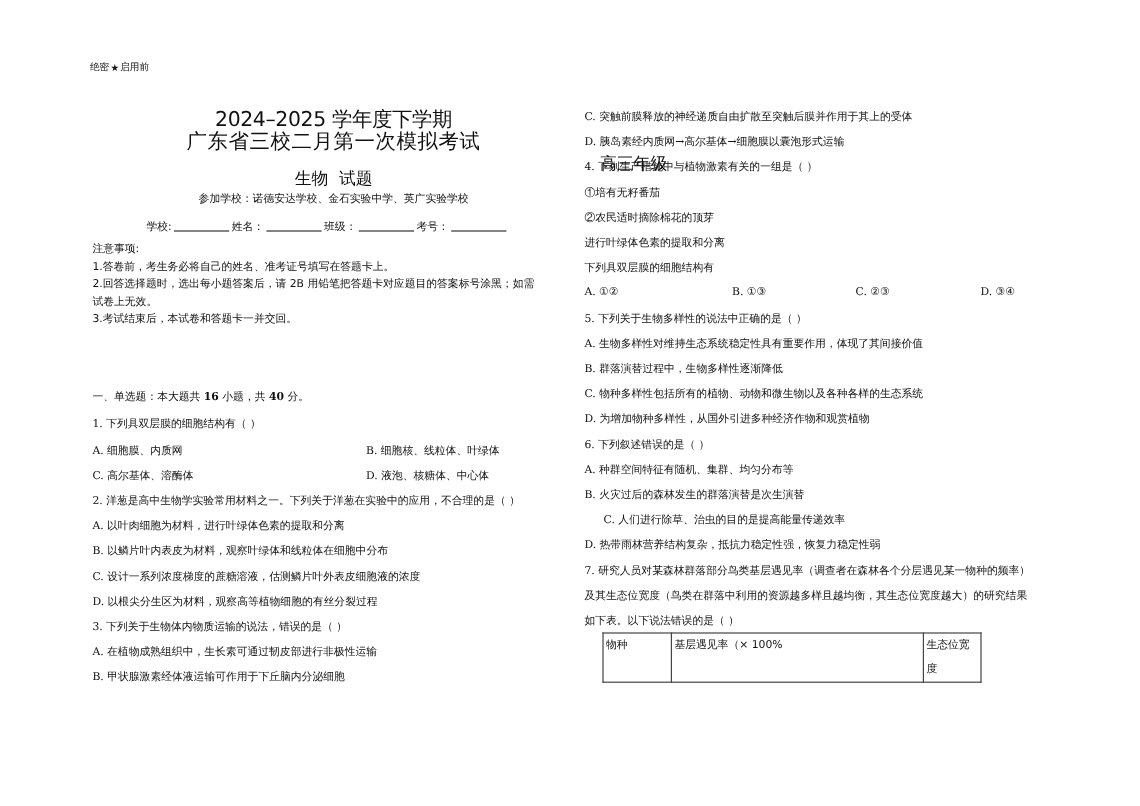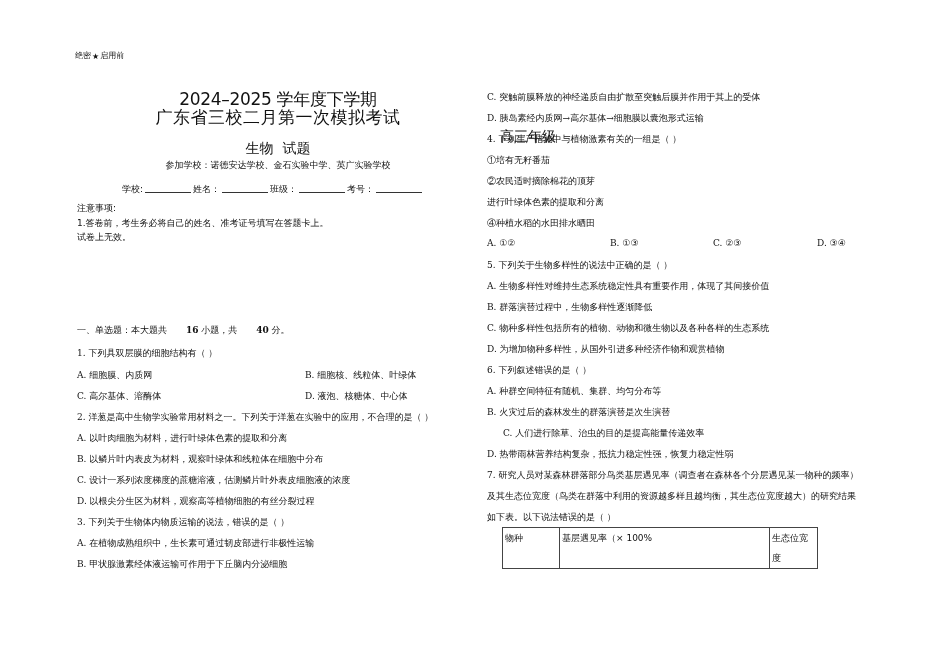--- a/index.html
+++ b/index.html
@@ -15,21 +15,21 @@
     .title2 { left: 0; width: 556px; text-align: center; top: 106px; font-size: 17px; letter-spacing: 0.5px; }
     .grade { left: 0; width: 556px; text-align: right; top: 128px; font-size: 14px; }
     .subject { left: 0; width: 556px; text-align: center; top: 140px; font-size: 14px; }
     .schools { left: 0; width: 556px; text-align: center; top: 159px; font-size: 9px; }
     .fields { left: 122px; top: 183px; font-size: 9px; }
     .fields .blank { display: inline-block; width: 46px; border-bottom: 1px solid #333; margin: 0 2px; height: 8px; vertical-align: -1px; }
     .notes { left: 77px; top: 201px; font-size: 9px; line-height: 14.5px; white-space: normal; width: 398px; }
     .notes div { white-space: nowrap; }
     .q { font-family: "DejaVu Serif", "Liberation Serif", serif; font-size: 9px; }
     .sec { left: 77px; top: 324px; font-size: 9px; }
-    .sec b { font-family: "DejaVu Serif", serif; font-weight: bold; margin-left: 16px; }
+    .sec b { font-family: "DejaVu Serif", serif; font-weight: bold; }
     table.tbl { position: absolute; left: 502px; top: 527px; border-collapse: collapse; font-size: 9px; }
     table.tbl td { border: 1px solid #444; padding: 0 2px; vertical-align: top; height: 38px; line-height: 20px; }
   </style>
 </head>
 <body>
 
 <div class="abs secret">
   <span>绝密</span><span class="star">★</span><span>启用前</span>
 </div>
 <div class="abs title1">2024–2025 学年度下学期</div>
@@ -37,21 +37,23 @@
 <div class="abs grade">高三年级</div>
 <div class="abs subject" style="white-space:pre">生物  试题</div>
 <div class="abs schools">参加学校：诺德安达学校、金石实验中学、英广实验学校</div>
 <div class="abs fields">
   <span>学校:</span><span class="blank"></span><span>姓名：</span><span class="blank"></span><span>班级：</span><span class="blank"></span><span>考号：</span><span class="blank"></span>
 </div>
 
 <div class="abs notes">
   <div>注意事项:</div>
   <div>1.答卷前，考生务必将自己的姓名、准考证号填写在答题卡上。</div>
+  <div>2.回答选择题时，选出每小题答案后，请 2B 用铅笔把答题卡对应题目的答案标号涂黑；如需</div>
   <div>试卷上无效。</div>
+  <div>3.考试结束后，本试卷和答题卡一并交回。</div>
 </div>
 
 <div class="abs sec">
   <span>一、单选题：本大题共 </span><b>16</b><span> 小题，共 </span><b>40</b><span> 分。</span>
 </div>
 
 <div class="abs q" style="left:77px;top:347px">1. 下列具双层膜的细胞结构有（        ）</div>
 <div class="abs q" style="left:77px;top:369px">A. 细胞膜、内质网</div>
 <div class="abs q" style="left:305px;top:369px">B. 细胞核、线粒体、叶绿体</div>
 <div class="abs q" style="left:77px;top:390px">C. 高尔基体、溶酶体</div>
@@ -67,21 +69,21 @@
 <div class="abs q" style="left:77px;top:537px">A. 在植物成熟组织中，生长素可通过韧皮部进行非极性运输</div>
 <div class="abs q" style="left:77px;top:558px">B. 甲状腺激素经体液运输可作用于下丘脑内分泌细胞</div>
 
 <div class="abs q" style="left:487px;top:91px">C. 突触前膜释放的神经递质自由扩散至突触后膜并作用于其上的受体</div>
 <div class="abs q" style="left:487px;top:112px">D. 胰岛素经内质网→高尔基体→细胞膜以囊泡形式运输</div>
 
 <div class="abs q" style="left:487px;top:133px">4. 下列生产措施中与植物激素有关的一组是（        ）</div>
 <div class="abs q" style="left:487px;top:154px">①培有无籽番茄</div>
 <div class="abs q" style="left:487px;top:175px">②农民适时摘除棉花的顶芽</div>
 <div class="abs q" style="left:487px;top:196px">进行叶绿体色素的提取和分离</div>
-<div class="abs q" style="left:487px;top:217px">④种植水稻的水田排水晒田</div>
+<div class="abs q" style="left:487px;top:217px">下列具双层膜的细胞结构有</div>
 <div class="abs q" style="left:487px;top:238px">A. ①②</div>
 <div class="abs q" style="left:610px;top:238px">B. ①③</div>
 <div class="abs q" style="left:713px;top:238px">C. ②③</div>
 <div class="abs q" style="left:817px;top:238px">D. ③④</div>
 
 <div class="abs q" style="left:487px;top:259px">5. 下列关于生物多样性的说法中正确的是（        ）</div>
 <div class="abs q" style="left:487px;top:280px">A. 生物多样性对维持生态系统稳定性具有重要作用，体现了其间接价值</div>
 <div class="abs q" style="left:487px;top:301px">B. 群落演替过程中，生物多样性逐渐降低</div>
 <div class="abs q" style="left:487px;top:322px">C. 物种多样性包括所有的植物、动物和微生物以及各种各样的生态系统</div>
 <div class="abs q" style="left:487px;top:343px">D. 为增加物种多样性，从国外引进多种经济作物和观赏植物</div>

